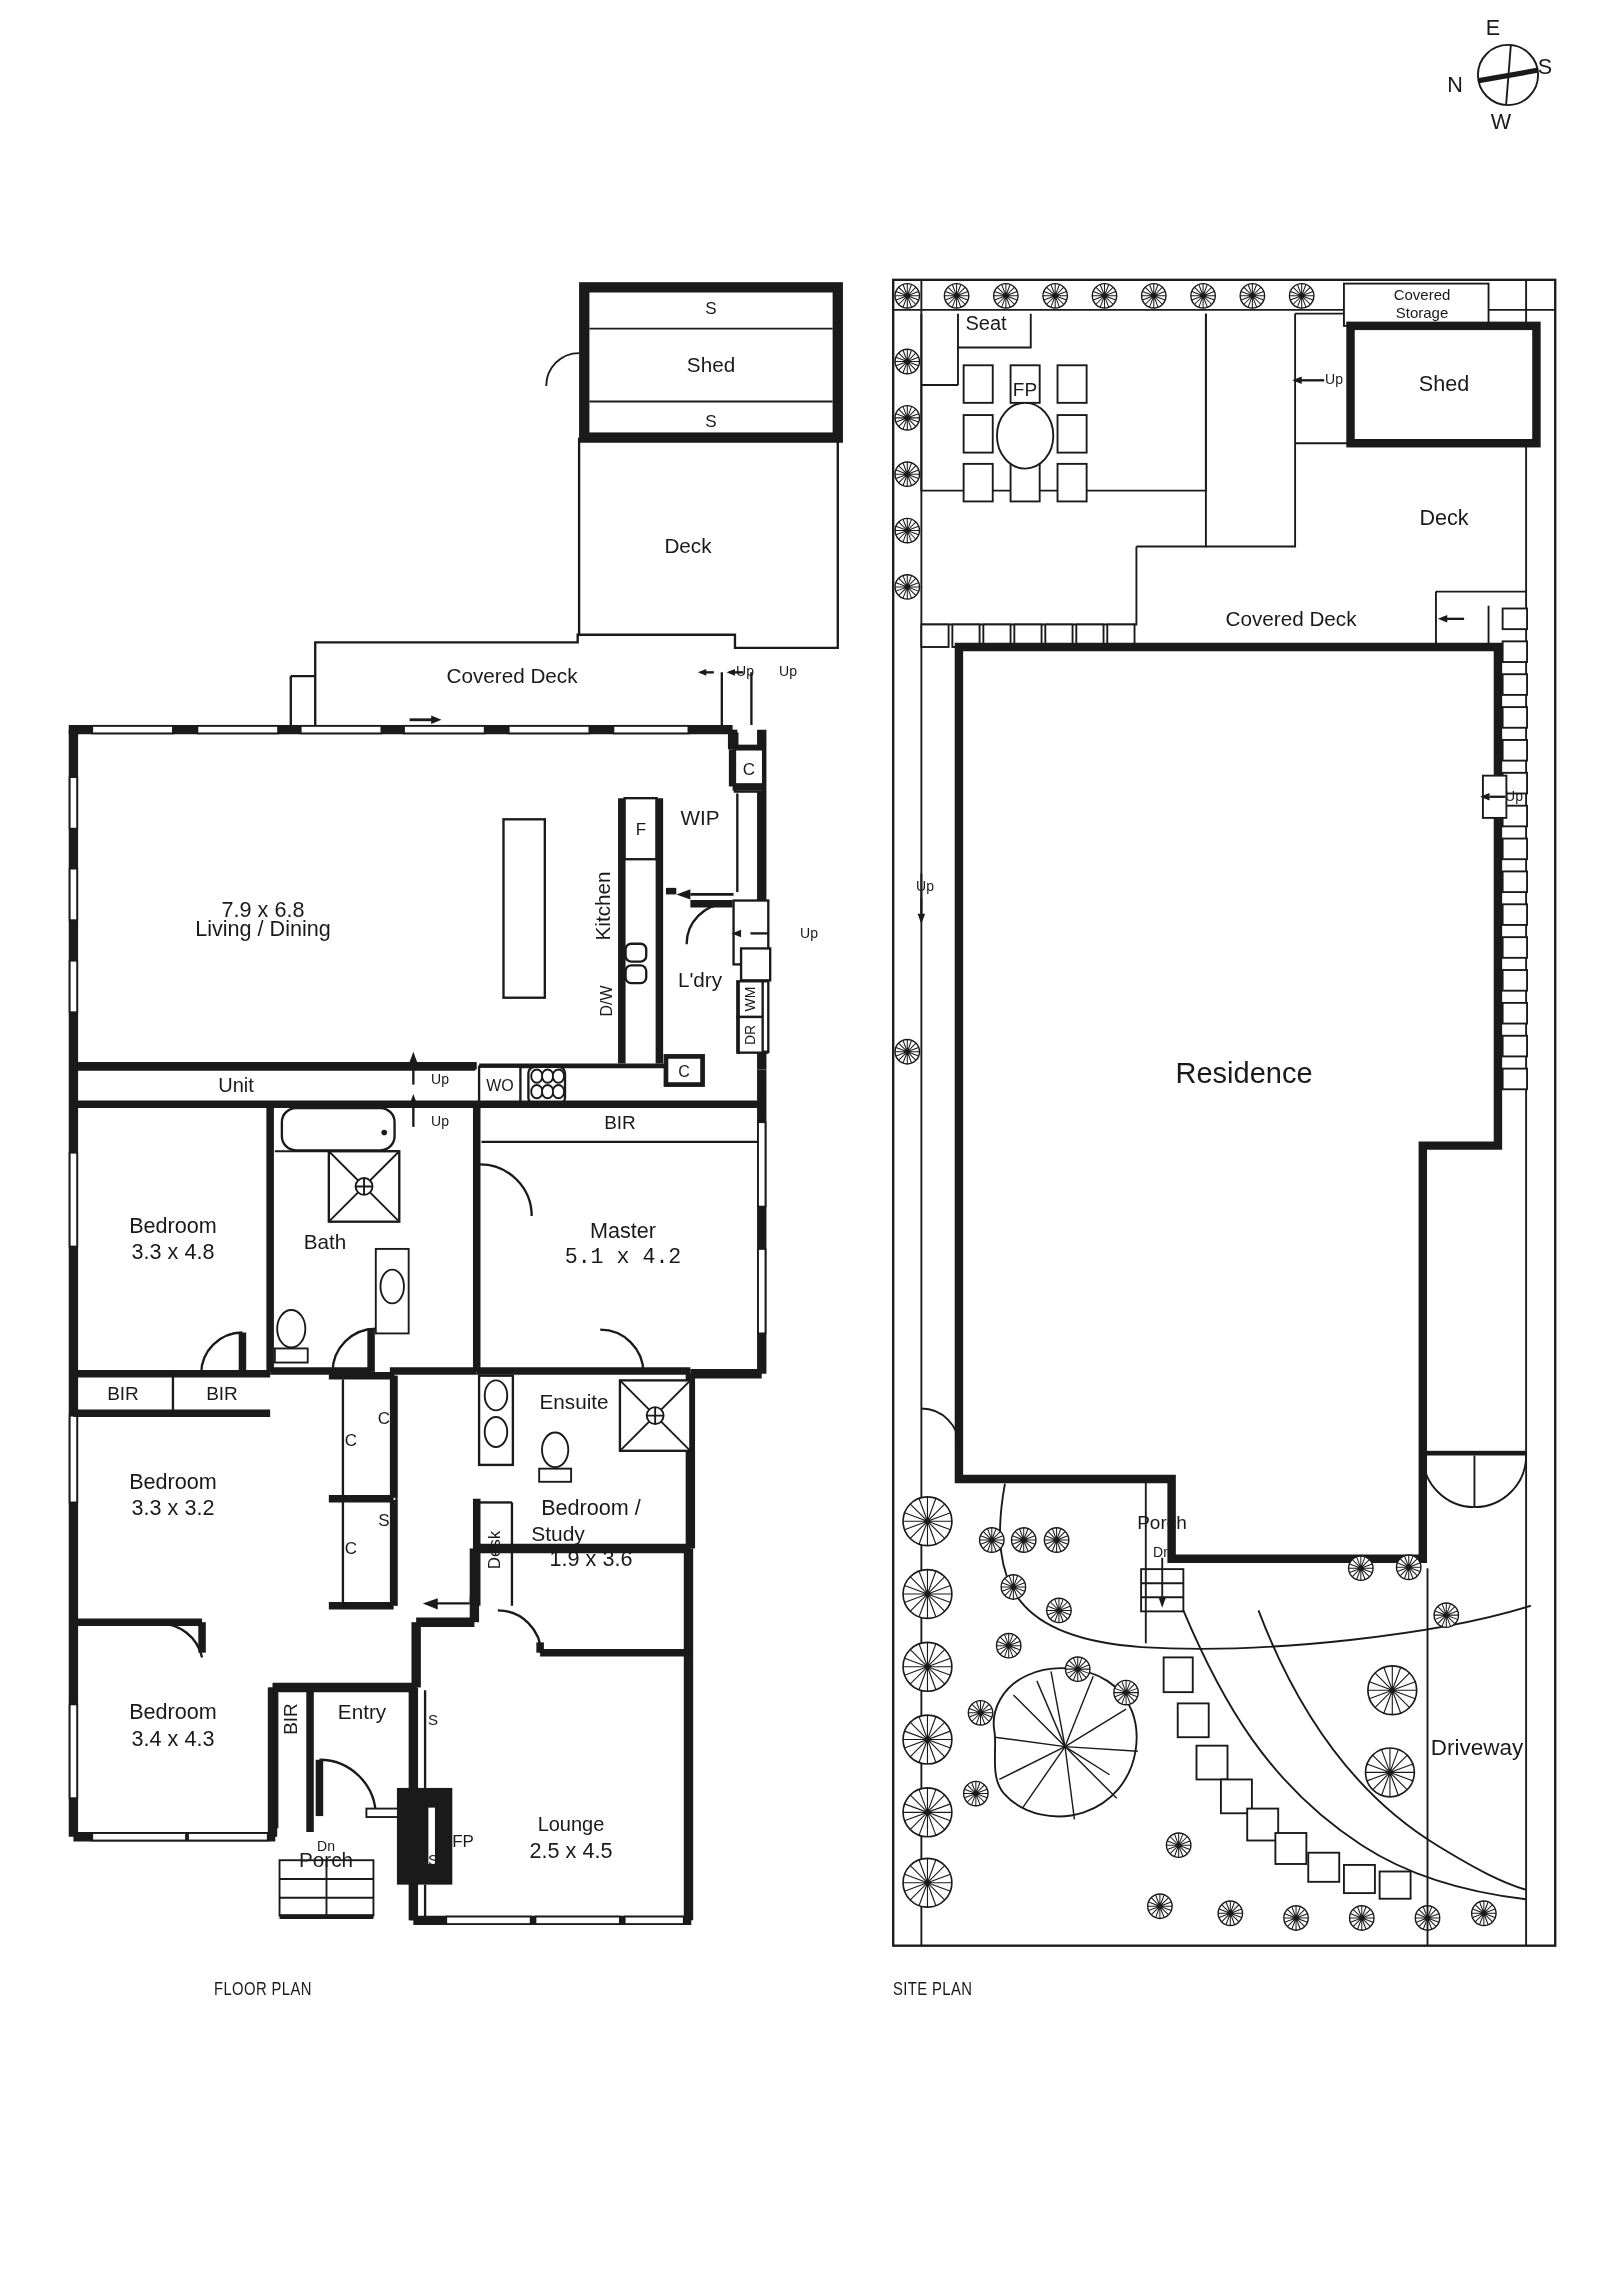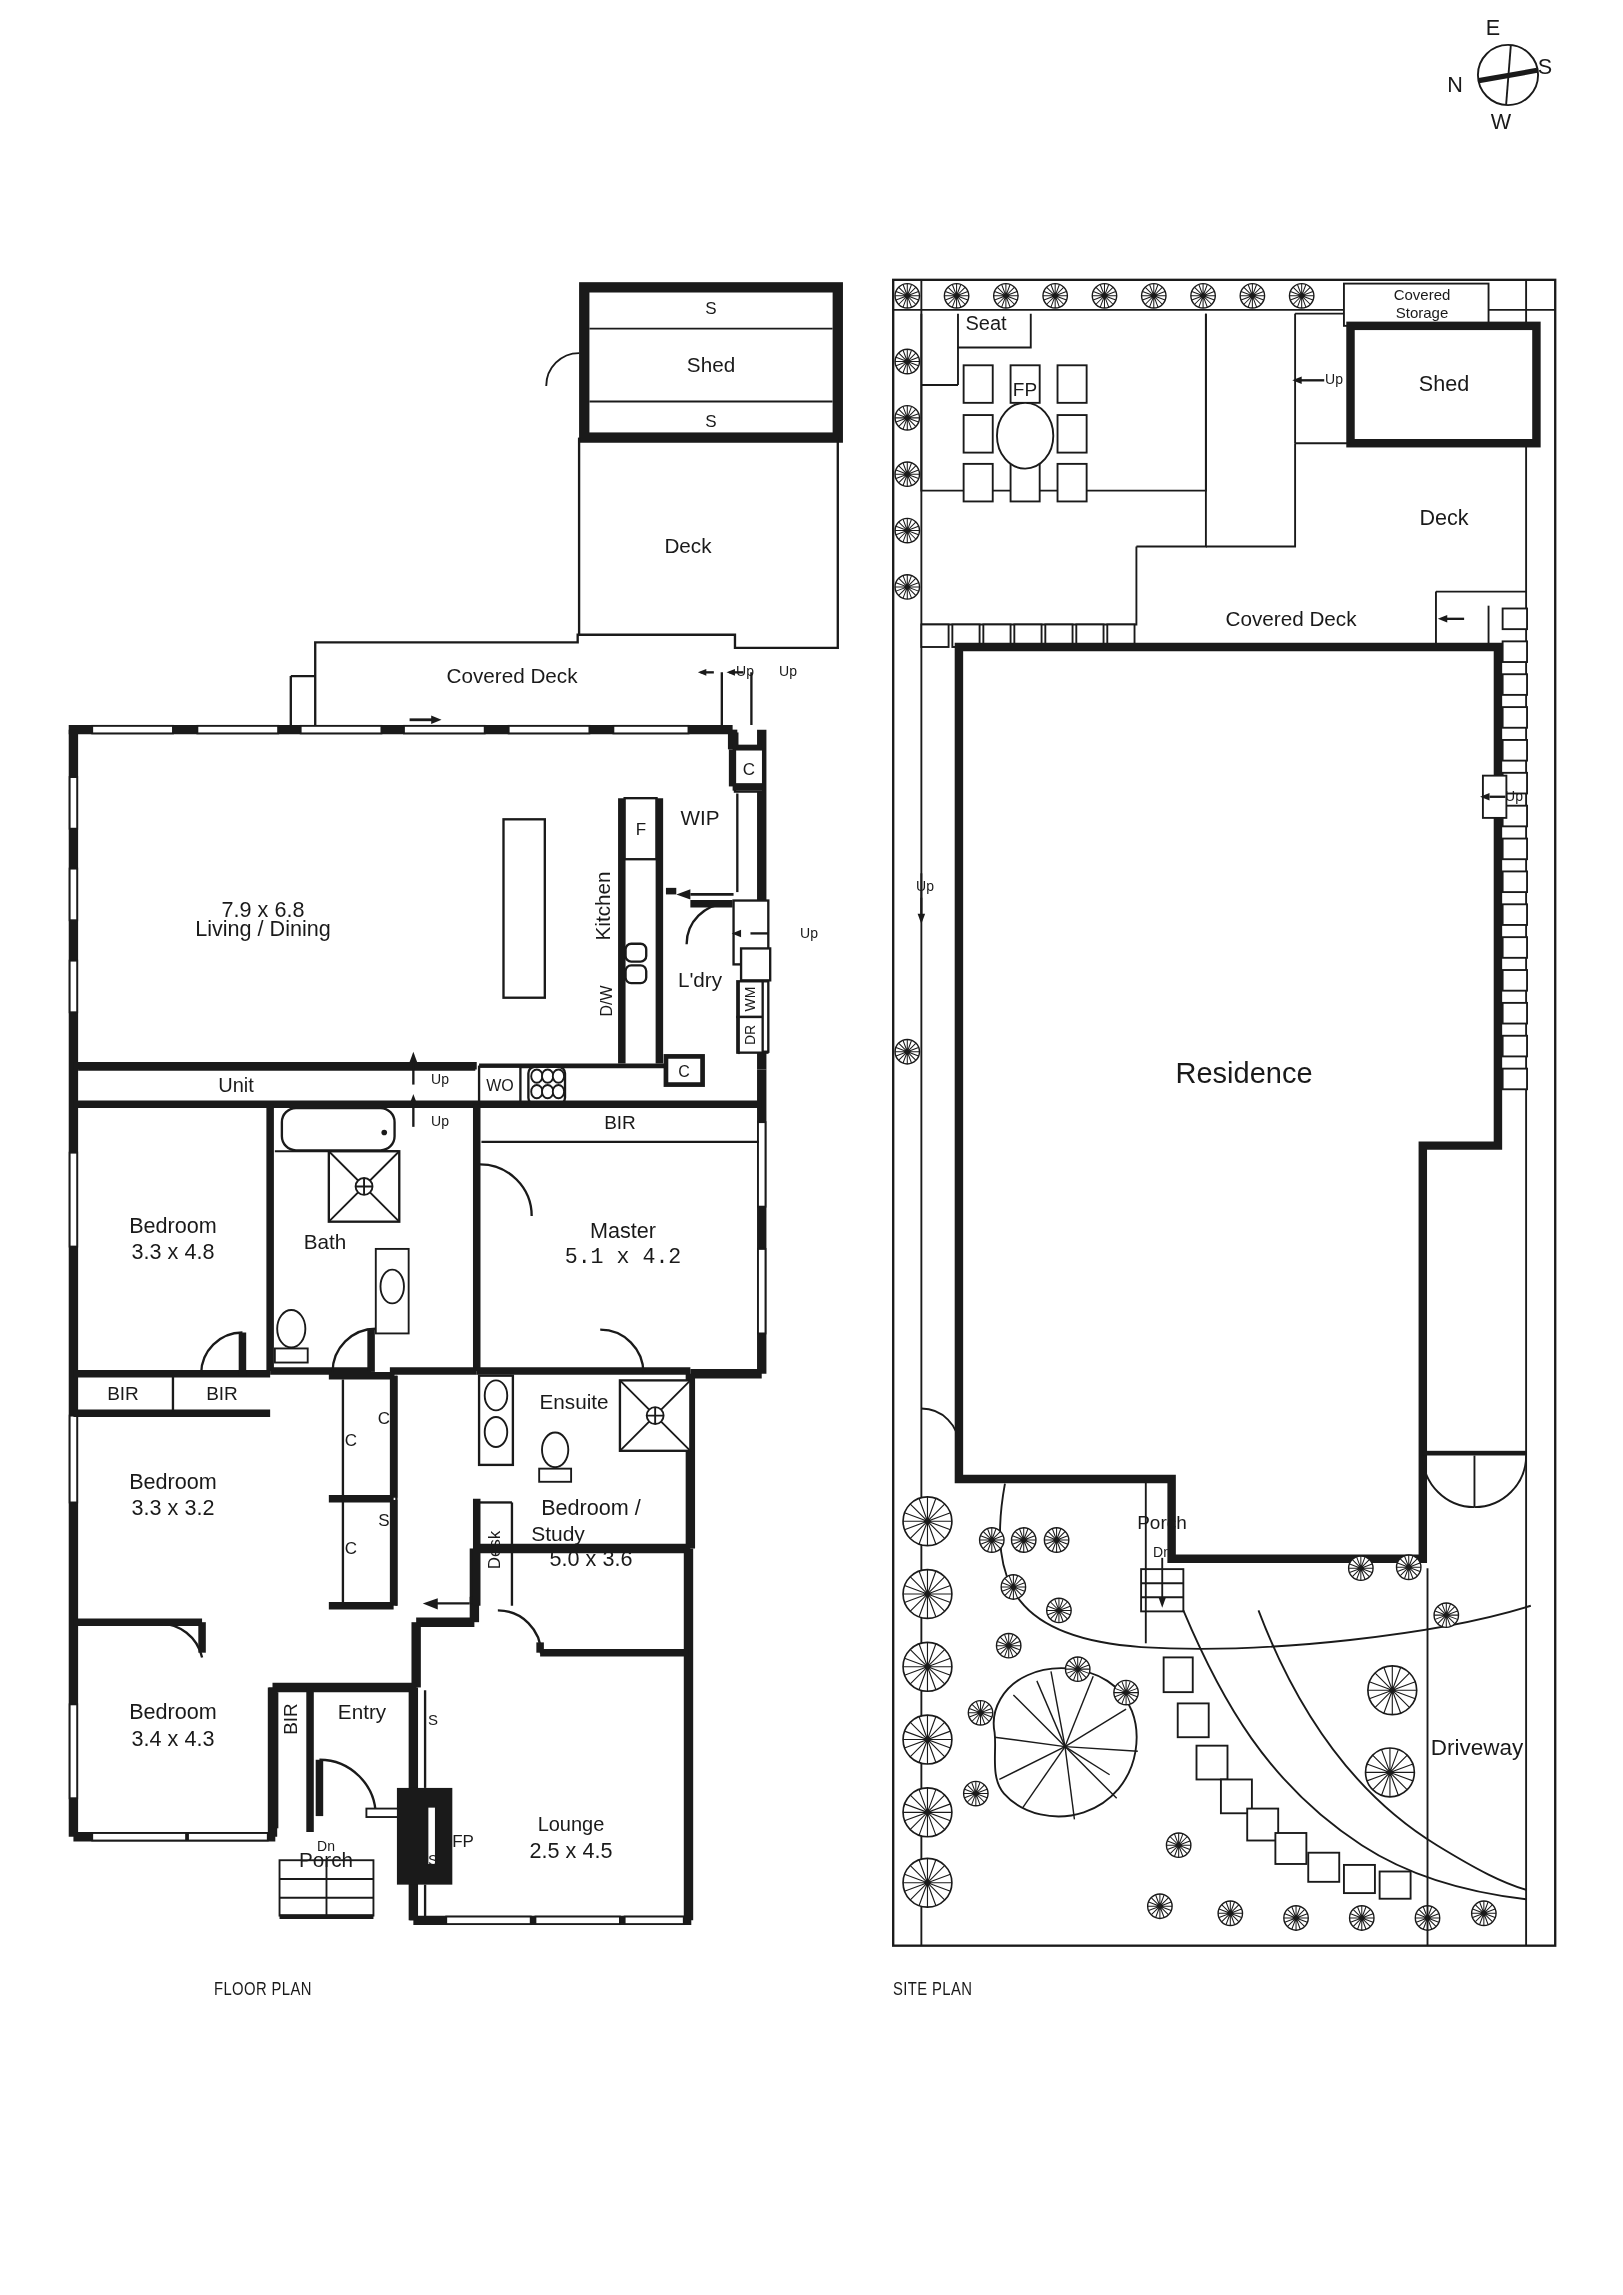--- a/index.html
+++ b/index.html
@@ -624,21 +624,21 @@
 <div class="lbl ctr" style="left:351px;top:1441px;font-size:17px;">C</div>
 <div class="lbl ctr" style="left:384px;top:1419px;font-size:17px;">C</div>
 <div class="lbl ctr" style="left:351px;top:1549px;font-size:17px;">C</div>
 <div class="lbl ctr" style="left:384px;top:1521px;font-size:17px;">S</div>
 
 <div class="lbl ctr" style="left:574px;top:1402px;font-size:20.7px;">Ensuite</div>
 <div class="lbl vert" style="left:495px;top:1550px;font-size:17px;">Desk</div>
 
 <div class="lbl ctr" style="left:591px;top:1508px;font-size:21.6px;">Bedroom /</div>
 <div class="lbl ctr" style="left:558px;top:1534px;font-size:21px;">Study</div>
-<div class="lbl ctr" style="left:591px;top:1559px;font-size:21.6px;">5.0 x 3.6</div>
+<div class="lbl ctr" style="left:591px;top:1559px;font-size:21.6px;">1.9 x 3.6</div>
 
 <div class="lbl ctr" style="left:173px;top:1712px;font-size:21.6px;">Bedroom</div>
 <div class="lbl ctr" style="left:173px;top:1739px;font-size:21.6px;">3.4 x 4.3</div>
 <div class="lbl vert" style="left:291px;top:1719px;font-size:19px;">BIR</div>
 
 <div class="lbl ctr" style="left:362px;top:1712px;font-size:20.7px;">Entry</div>
 <div class="lbl ctr" style="left:433px;top:1720px;font-size:15px;">S</div>
 <div class="lbl ctr" style="left:433px;top:1860px;font-size:15px;">S</div>
 <div class="lbl ctr" style="left:463px;top:1842px;font-size:17px;">FP</div>
 <div class="lbl ctr" style="left:571px;top:1825px;font-size:20px;">Lounge</div>

